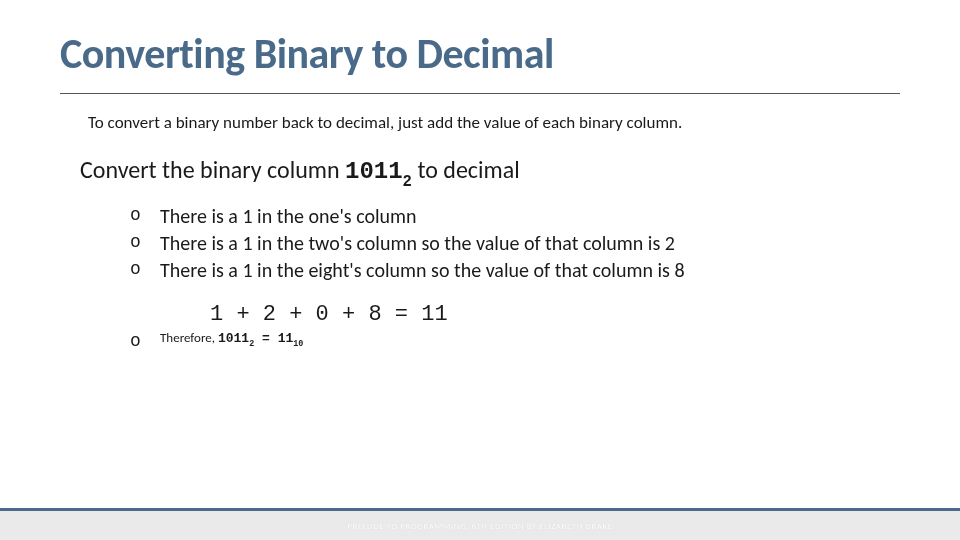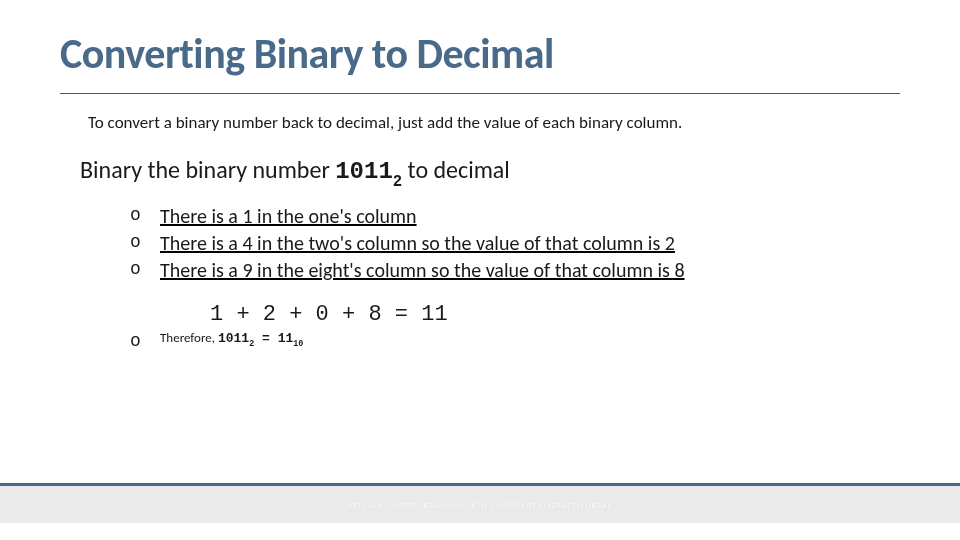--- a/index.html
+++ b/index.html
@@ -49,21 +49,20 @@
   .sub {
     font-size: 0.65em;
     vertical-align: sub;
     position: relative;
     top: 0.1em;
   }
   .bullets {
     list-style: none;
     margin-left: 70px;
     margin-bottom: 18px;
-    text-decoration: underline;
   }
   .bullets li {
     font-size: 20px;
     color: #1a1a1a;
     line-height: 1.35;
     position: relative;
     padding-left: 30px;
   }
   .bullets li::before {
     content: "o";
@@ -95,23 +94,23 @@
     content: "o";
     position: absolute;
     left: 0;
     color: #1a1a1a;
     font-family: "Courier New", Courier, monospace;
     font-size: 18px;
   }
   .footer-bar {
     position: absolute;
     left: 0;
-    bottom: 17px;
+    bottom: 0;
     width: 100%;
-    height: 40px;
+    height: 32px;
     background: #eaeaea;
     border-top: 3px solid #4a6a8a;
     display: flex;
     align-items: center;
     justify-content: center;
   }
   .footer-text {
     font-size: 9px;
     color: #ffffff;
     letter-spacing: 0.5px;
@@ -131,27 +130,27 @@
 <body>
 
 <div class="slide">
 
   <h1 class="title">Converting Binary to Decimal</h1>
   <hr class="title-rule">
 
   <p class="intro">To convert a binary number back to decimal, just add the value of each binary column.</p>
 
   <p class="convert-line">
-    <span>Binary the binary number </span><span class="code">1011</span><span class="code sub">2</span><span>  to decimal</span>
+    <span>Convert the binary column </span><span class="code">1011</span><span class="code sub">2</span><span>  to decimal</span>
   </p>
 
   <ul class="bullets">
     <li>There is a 1 in the one's column</li>
-    <li>There is a 4  in the two's column so the value of that column is 2</li>
-    <li>There is a 9 in the eight's column so the value of that column is 8</li>
+    <li>There is a 1  in the two's column so the value of that column is 2</li>
+    <li>There is a 1 in the eight's column so the value of that column is 8</li>
   </ul>
 
   <div class="equation">1 + 2 + 0 + 8 = 11</div>
 
   <ul class="therefore-wrap">
     <li>
       <span>Therefore, </span><span class="code">1011</span><span class="code sub">2</span><span class="code"> = </span><span class="code">11</span><span class="code sub">10</span>
     </li>
   </ul>
 

